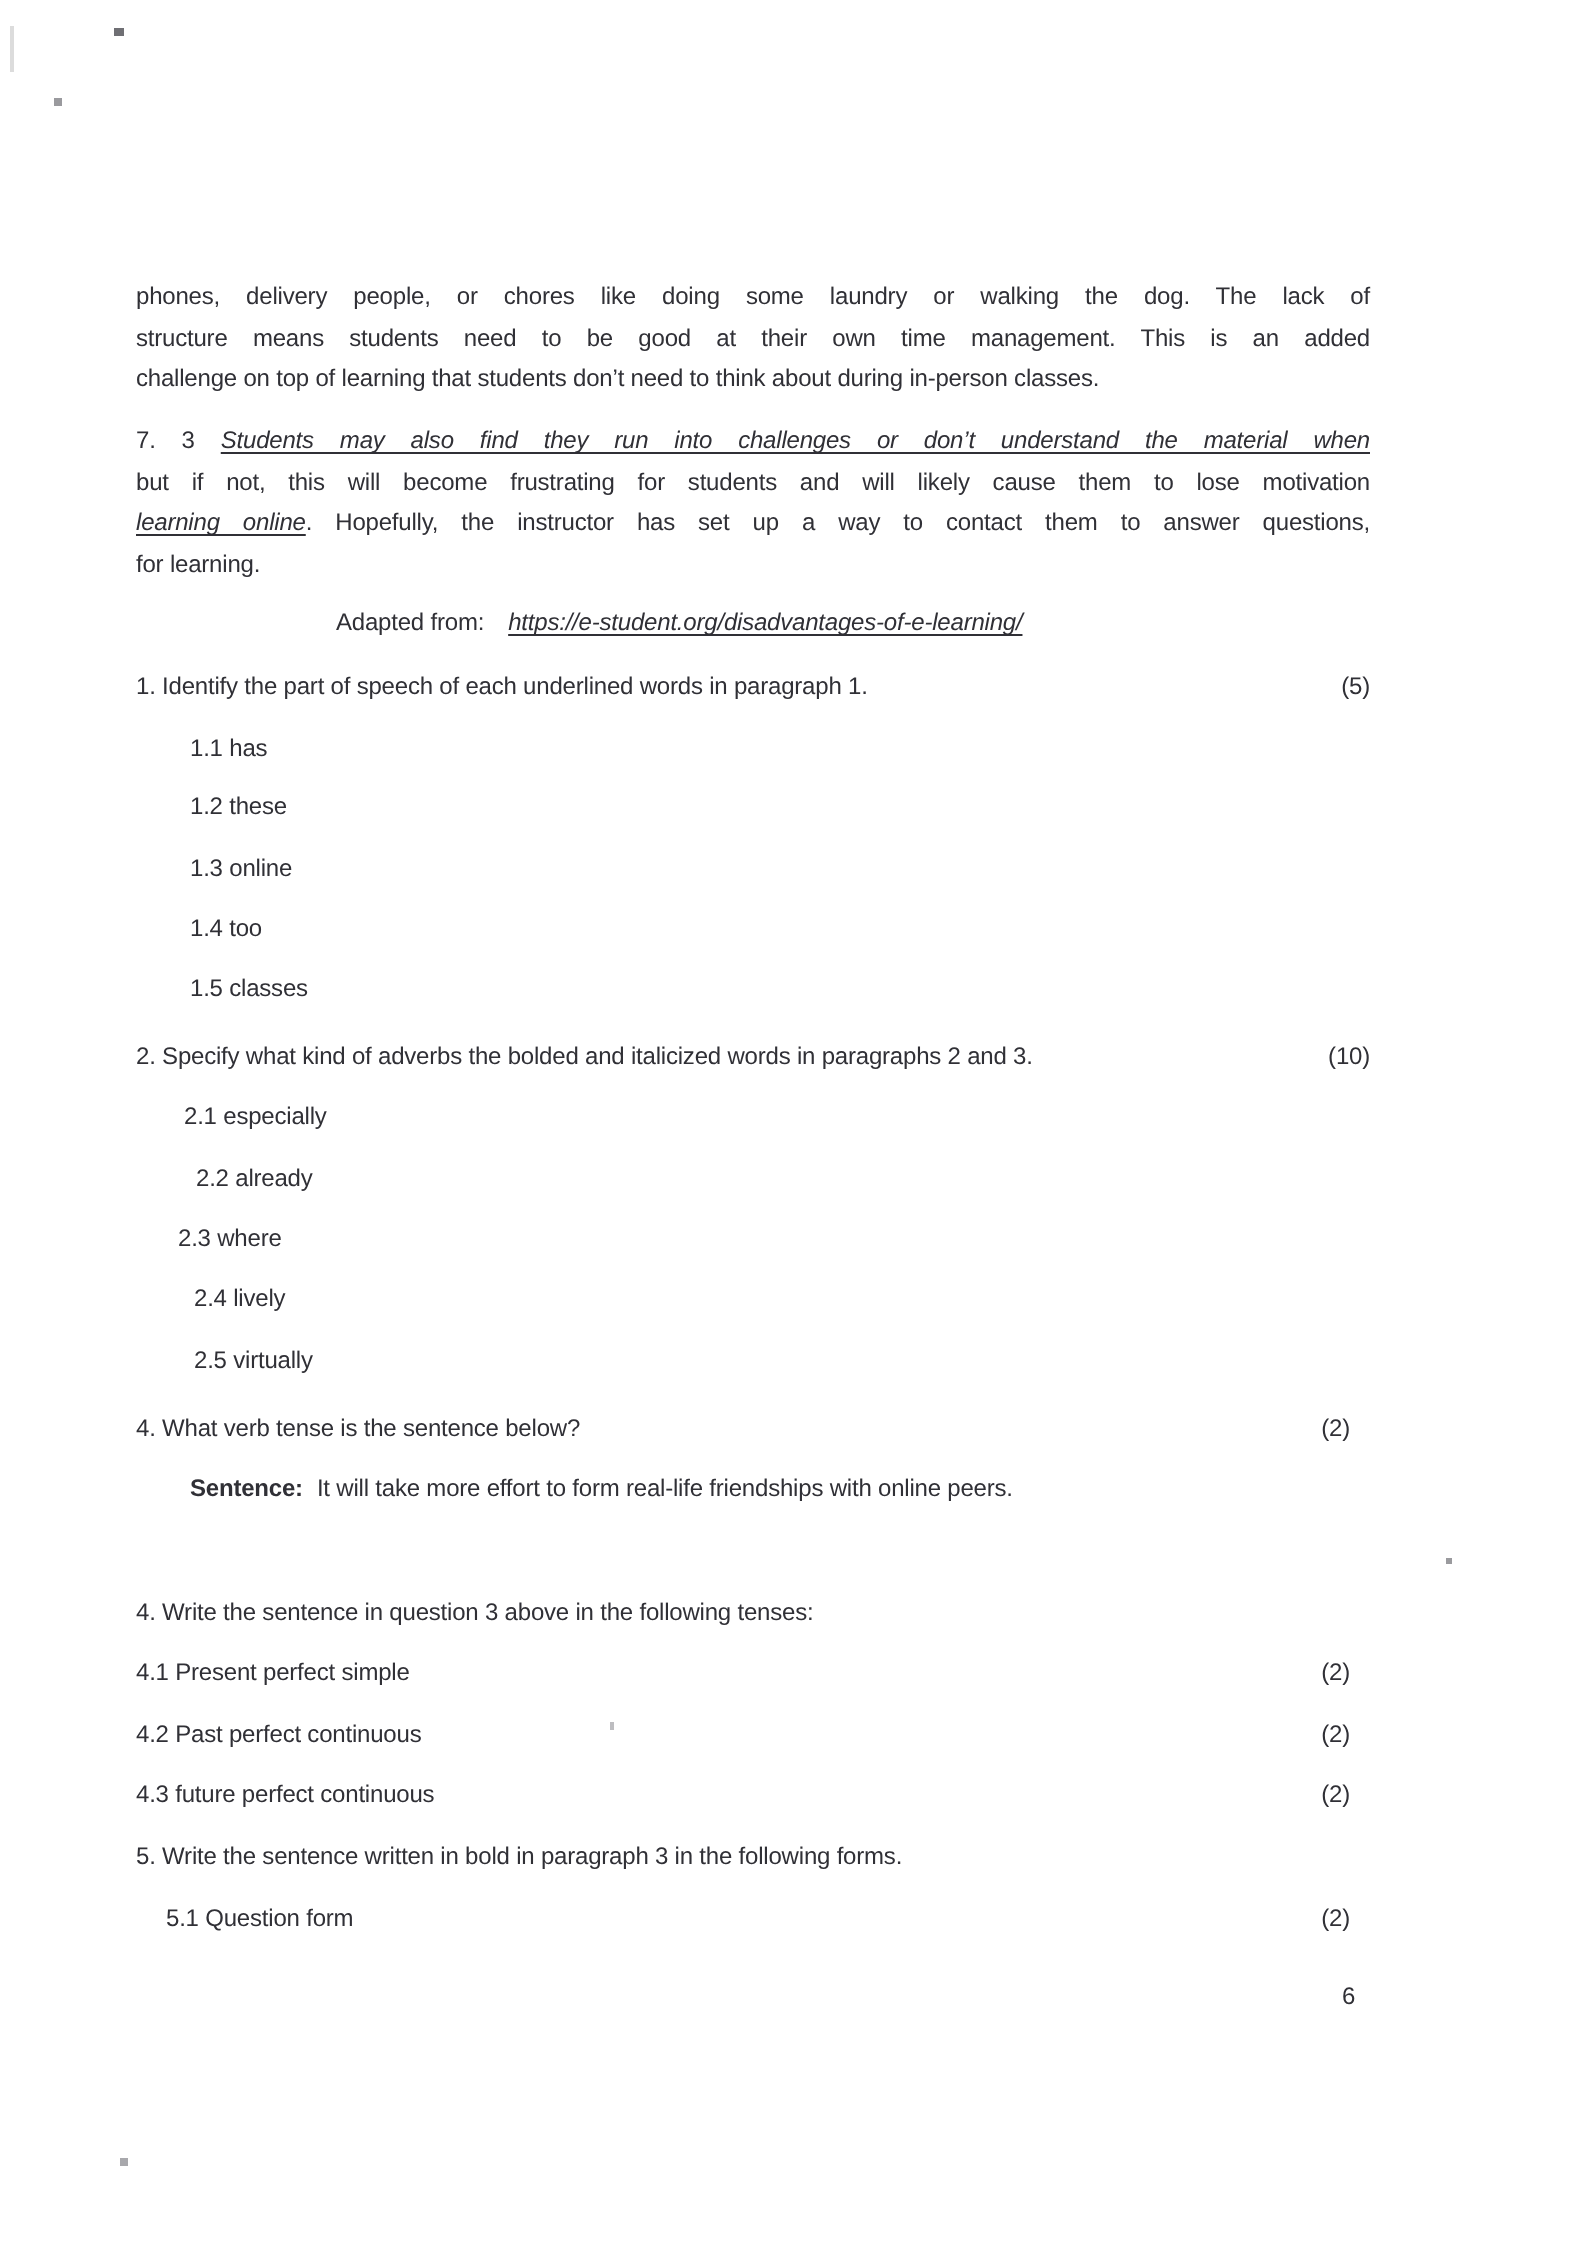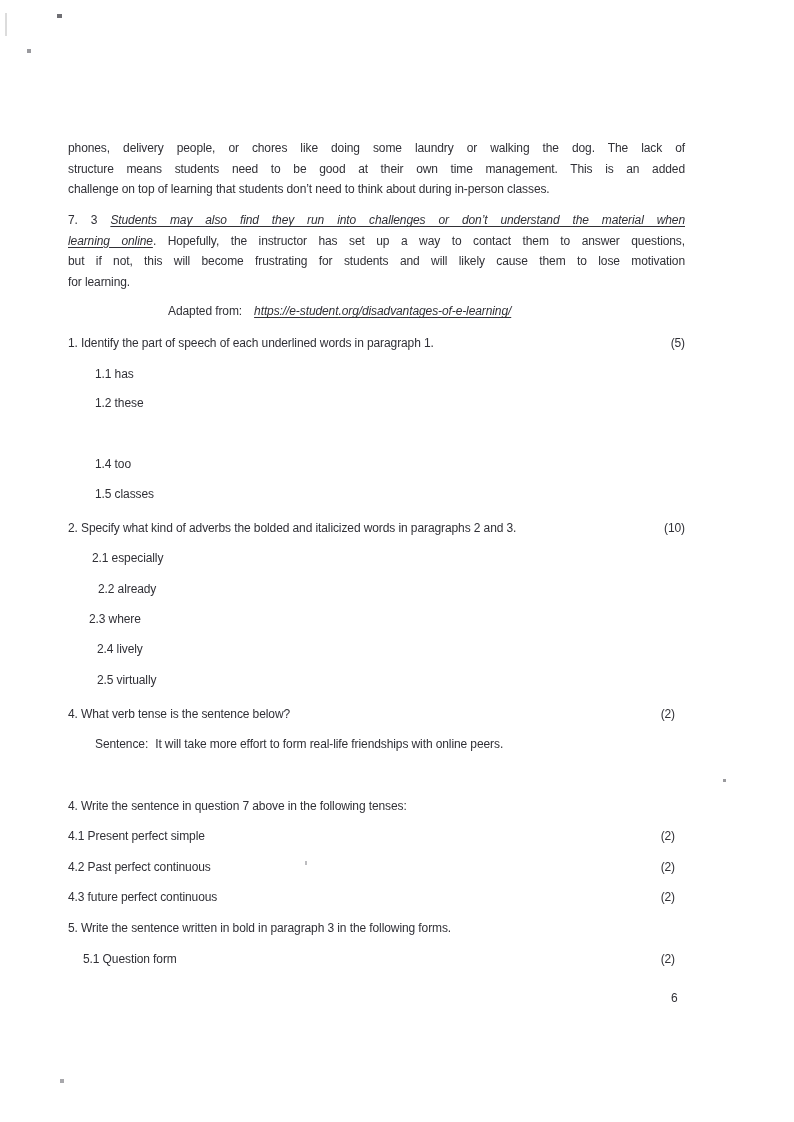--- a/index.html
+++ b/index.html
@@ -57,21 +57,21 @@
   }
   .qrow {
     display: flex;
     justify-content: space-between;
     align-items: center;
   }
   .marks.inset {
     padding-right: 10px;
   }
   .bold {
-    font-weight: normal;
+    font-weight: bold;
     margin-top: 20px;
   }
   .sentence-text {
     margin-left: 7px;
   }
   .pagenum {
     position: absolute;
   }
   
   .art {
@@ -102,35 +102,36 @@
   <div class="content">
 
     <div class="block" style="top:138px">
       <div class="jl">phones, delivery people, or chores like doing some laundry or walking the dog. The lack of</div>
       <div class="jl">structure means students need to be good at their own time management. This is an added</div>
       <div class="jl last">challenge on top of learning that students don’t need to think about during in-person classes.</div>
     </div>
 
     <div class="block" style="top:210px">
       <div class="jl"><span>7. 3 </span><span class="u">Students may also find they run into challenges or don’t understand the material when</span></div>
+      <div class="jl">but if not, this will become frustrating for students and will likely cause them to lose motivation</div>
       <div class="jl"><span class="u">learning online</span><span>. Hopefully, the instructor has set up a way to contact them to answer questions,</span></div>
-      <div class="jl">but if not, this will become frustrating for students and will likely cause them to lose motivation</div>
       <div class="jl last">for learning.</div>
     </div>
 
     <div class="block source" style="top:301px">
       <span>Adapted from:</span><span class="u url">https://e-student.org/disadvantages-of-e-learning/</span>
     </div>
 
     <div class="block qrow" style="top:333px">
       <span>1. Identify the part of speech of each underlined words in paragraph 1.</span>
       <span class="marks">(5)</span>
     </div>
     <div class="block" style="top:364px; padding-left:27px">1.1 has</div>
     <div class="block" style="top:393px; padding-left:27px">1.2 these</div>
+    <div class="block" style="top:424px; padding-left:27px">1.3 online</div>
     <div class="block" style="top:454px; padding-left:27px">1.4 too</div>
     <div class="block" style="top:484px; padding-left:27px">1.5 classes</div>
 
     <div class="block qrow" style="top:518px">
       <span>2. Specify what kind of adverbs the bolded and italicized words in paragraphs 2 and 3.</span>
       <span class="marks">(10)</span>
     </div>
     <div class="block" style="top:548px; padding-left:24px">2.1 especially</div>
     <div class="block" style="top:579px; padding-left:30px">2.2 already</div>
     <div class="block" style="top:609px; padding-left:21px">2.3 where</div>
@@ -138,21 +139,21 @@
     <div class="block" style="top:670px; padding-left:29px">2.5 virtually</div>
 
     <div class="block qrow" style="top:704px">
       <span>4. What verb tense is the sentence below?</span>
       <span class="marks inset">(2)</span>
     </div>
     <div class="block" style="top:734px; padding-left:27px">
       <span class="bold">Sentence:</span><span class="sentence-text">It will take more effort to form real-life friendships with online peers.</span>
     </div>
 
-    <div class="block" style="top:796px">4. Write the sentence in question 7 above in the following tenses:</div>
+    <div class="block" style="top:796px">4. Write the sentence in question 3 above in the following tenses:</div>
     <div class="block qrow" style="top:826px">
       <span>4.1 Present perfect simple</span>
       <span class="marks inset">(2)</span>
     </div>
     <div class="block qrow" style="top:857px">
       <span>4.2 Past perfect continuous</span>
       <span class="marks inset">(2)</span>
     </div>
     <div class="block qrow" style="top:887px">
       <span>4.3 future perfect continuous</span>

